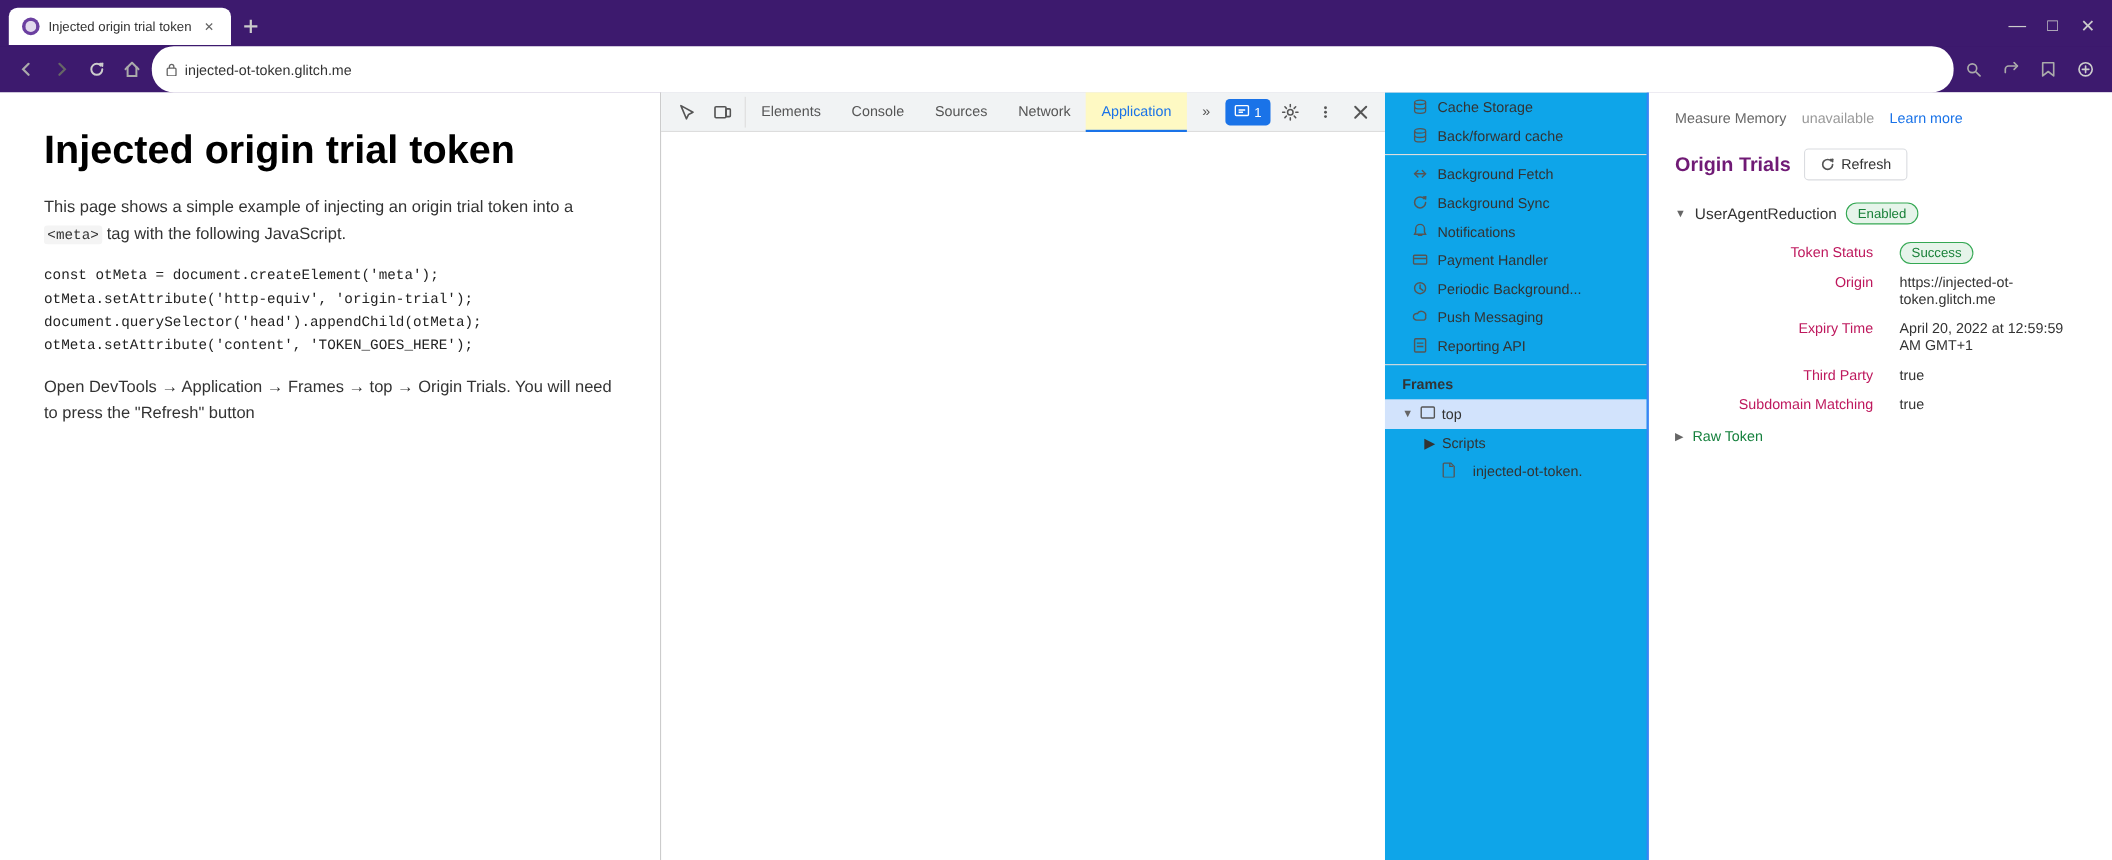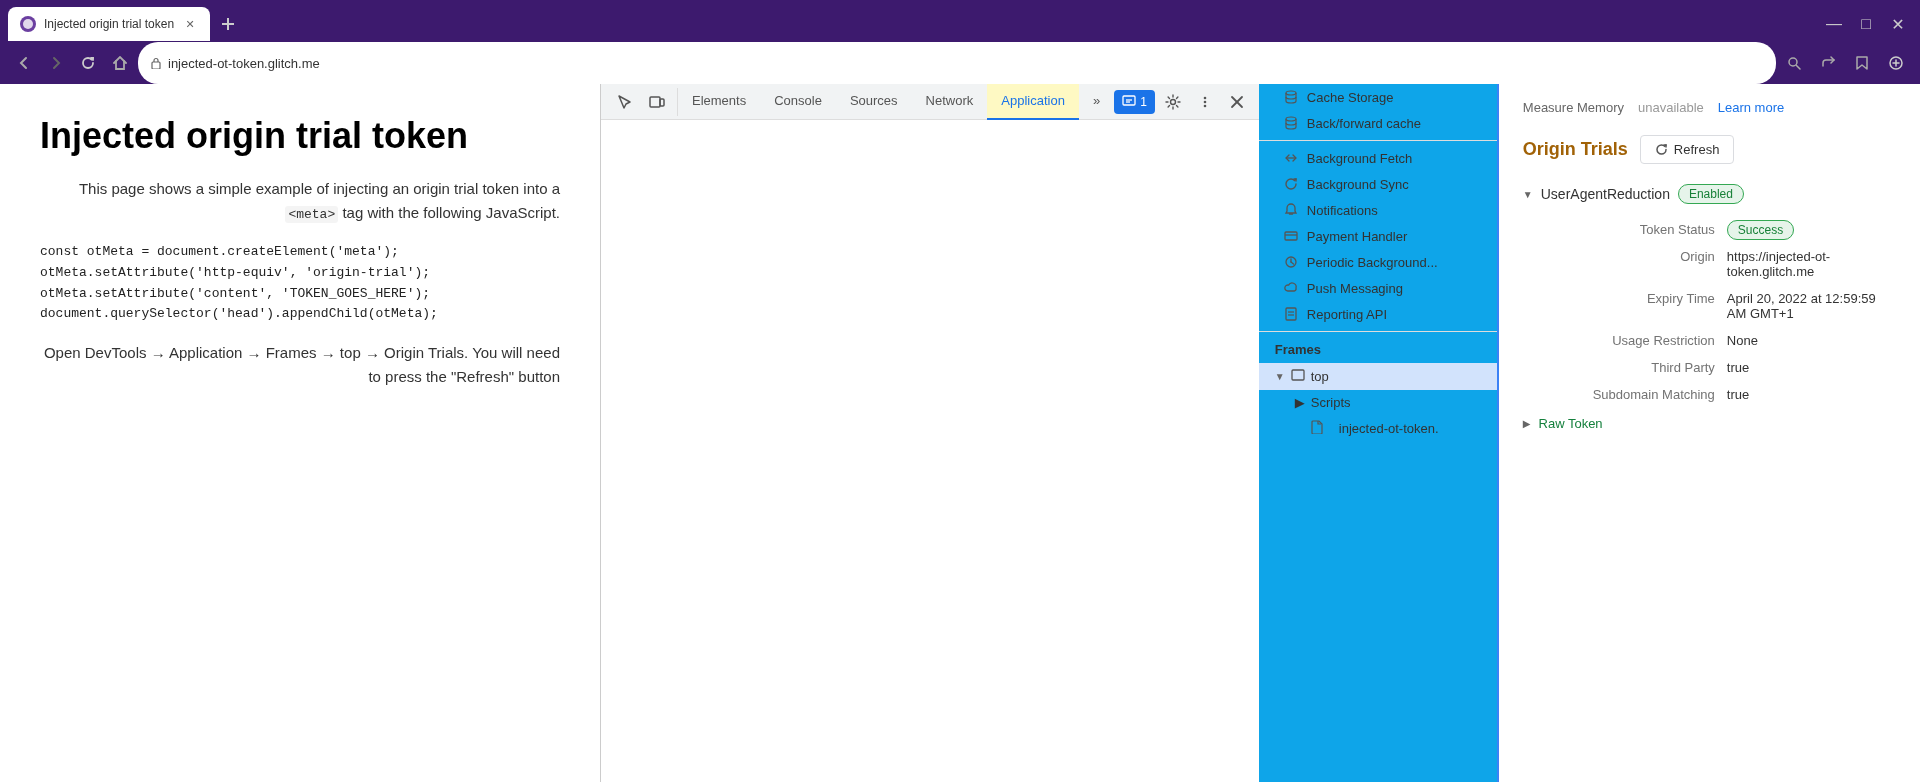--- a/index.html
+++ b/index.html
@@ -24,21 +24,21 @@
     .address-text { font-size: 13px; color: #333; flex: 1; }
     .nav-actions { display: flex; gap: 6px; align-items: center; }
     .nav-action-btn { width: 28px; height: 28px; border-radius: 50%; display: flex; align-items: center; justify-content: center; color: #ccc; font-size: 15px; cursor: pointer; }
 
     
     .main-area { display: flex; height: calc(782px - 84px); }
 
     
     .webpage { width: 600px; padding: 30px 40px; overflow-y: auto; background: #fff; }
     .page-title { font-size: 36px; font-weight: 700; color: #000; margin-bottom: 20px; line-height: 1.2; }
-    .page-body { font-size: 15px; color: #333; line-height: 1.6; margin-bottom: 16px; text-align: right; }
+    .page-body { font-size: 15px; color: #333; line-height: 1.6; margin-bottom: 16px; }
     .page-body code { font-family: 'Courier New', monospace; background: #f4f4f4; padding: 1px 3px; border-radius: 3px; font-size: 13px; }
     .code-block { font-family: 'Courier New', monospace; font-size: 13px; color: #222; line-height: 1.6; margin: 16px 0; }
 
     
     .devtools { flex: 1; display: flex; flex-direction: row; border-left: 1px solid #ccc; background: #fff; }
     .devtools-tabs { display: flex; align-items: center; border-bottom: 1px solid #ddd; background: #f1f3f4; height: 36px; padding: 0 4px; gap: 0; }
     .devtools-tab { padding: 0 14px; height: 36px; display: flex; align-items: center; font-size: 13px; color: #555; cursor: pointer; border-bottom: 2px solid transparent; white-space: nowrap; }
     .devtools-tab.active { color: #1a73e8; border-bottom: 2px solid #1a73e8; background: #fef9c3; }
     .devtools-icons { display: flex; align-items: center; gap: 4px; padding: 0 6px; border-right: 1px solid #ddd; }
     .devtools-icon-btn { width: 28px; height: 28px; border-radius: 4px; display: flex; align-items: center; justify-content: center; color: #555; font-size: 14px; cursor: pointer; }
@@ -64,33 +64,33 @@
     .frames-sub-item { display: flex; align-items: center; padding: 5px 16px 5px 36px; cursor: pointer; gap: 6px; color: #333; font-size: 13px; }
     .frames-sub-sub-item { display: flex; align-items: center; padding: 5px 16px 5px 52px; cursor: pointer; gap: 16px; color: #333; font-size: 13px; }
 
     
     .devtools-main { flex: 1; overflow-y: auto; padding: 16px 24px; background: #fff; }
     .measure-memory-row { display: flex; align-items: center; gap: 8px; font-size: 13px; color: #666; margin-bottom: 20px; }
     .measure-memory-row .unavailable { color: #999; margin: 0 6px; }
     .learn-more-link { color: #1a73e8; text-decoration: none; font-size: 13px; }
 
     .origin-trials-header { display: flex; align-items: center; gap: 12px; margin-bottom: 20px; }
-    .origin-trials-title { font-size: 18px; font-weight: 600; color: #a16207; }
+    .origin-trials-title { font-size: 18px; font-weight: 600; color: #701a75; }
     .refresh-btn { display: flex; align-items: center; gap: 6px; padding: 6px 14px; border: 1px solid #dadce0; border-radius: 4px; background: #fff; color: #333; font-size: 13px; cursor: pointer; }
 
     .trial-section { margin-bottom: 16px; }
     .trial-name-row { display: flex; align-items: center; gap: 8px; margin-bottom: 12px; }
     .trial-expand { font-size: 10px; color: #666; cursor: pointer; }
     .trial-name { font-size: 14px; color: #333; font-weight: 500; }
     .enabled-badge { background: #e6f4ea; color: #188038; border: 1px solid #34a853; border-radius: 12px; padding: 2px 10px; font-size: 12px; font-weight: 500; }
     .success-badge { background: #e6f4ea; color: #188038; border: 1px solid #34a853; border-radius: 12px; padding: 2px 10px; font-size: 12px; font-weight: 500; }
 
     .detail-table { margin-left: 24px; }
     .detail-row { display: flex; align-items: baseline; padding: 6px 0; font-size: 13px; }
-    .detail-label { width: 180px; color: #737373; text-align: right; padding-right: 12px; flex-shrink: 0; }
+    .detail-label { width: 180px; color: #be185d; text-align: right; padding-right: 24px; flex-shrink: 0; }
     .detail-value { color: #333; flex: 1; }
 
     .raw-token-row { display: flex; align-items: center; gap: 8px; margin-top: 8px; font-size: 13px; cursor: pointer; }
     .raw-token-row .expand-icon { font-size: 10px; color: #666; }
     .raw-token-label { color: #15803d; font-weight: 500; }
 
     
     ::-webkit-scrollbar { width: 8px; height: 8px; }
     ::-webkit-scrollbar-track { background: #f1f1f1; }
     ::-webkit-scrollbar-thumb { background: #ccc; border-radius: 4px; }
@@ -188,22 +188,22 @@
 <div class="main-area">
 
   <div class="webpage">
     <h1 class="page-title">Injected origin trial token</h1>
     <p class="page-body">
       <span>This page shows a simple example of injecting an origin trial token into a </span><code>&lt;meta&gt;</code><span> tag with the following JavaScript.</span>
     </p>
     <div class="code-block">
       <div>const otMeta = document.createElement('meta');</div>
       <div>otMeta.setAttribute('http-equiv', 'origin-trial');</div>
+      <div>document.querySelector('head').appendChild(otMeta);</div>
       <div>otMeta.setAttribute('content', 'TOKEN_GOES_HERE');</div>
-      <div>document.querySelector('head').appendChild(otMeta);</div>
     </div>
     <p class="page-body">Open DevTools → Application → Frames → top → Origin Trials. You will need to press the "Refresh" button</p>
   </div>
 
   <div class="devtools">
 
     <div class="devtools-tabs">
       <div class="devtools-icons">
         <div class="devtools-icon-btn">
           <svg width="16" height="16" viewBox="0 0 16 16">
@@ -411,24 +411,20 @@
             </div>
             <div class="detail-row">
               <span class="detail-label">Origin</span>
               <span class="detail-value">https://injected-ot-token.glitch.me</span>
             </div>
             <div class="detail-row">
               <span class="detail-label">Expiry Time</span>
               <span class="detail-value">April 20, 2022 at 12:59:59 AM GMT+1</span>
             </div>
             <div class="detail-row">
-              <span class="detail-label">Usage Restriction</span>
-              <span class="detail-value">None</span>
-            </div>
-            <div class="detail-row">
               <span class="detail-label">Third Party</span>
               <span class="detail-value">true</span>
             </div>
             <div class="detail-row">
               <span class="detail-label">Subdomain Matching</span>
               <span class="detail-value">true</span>
             </div>
           </div>
 
           <div class="raw-token-row">

